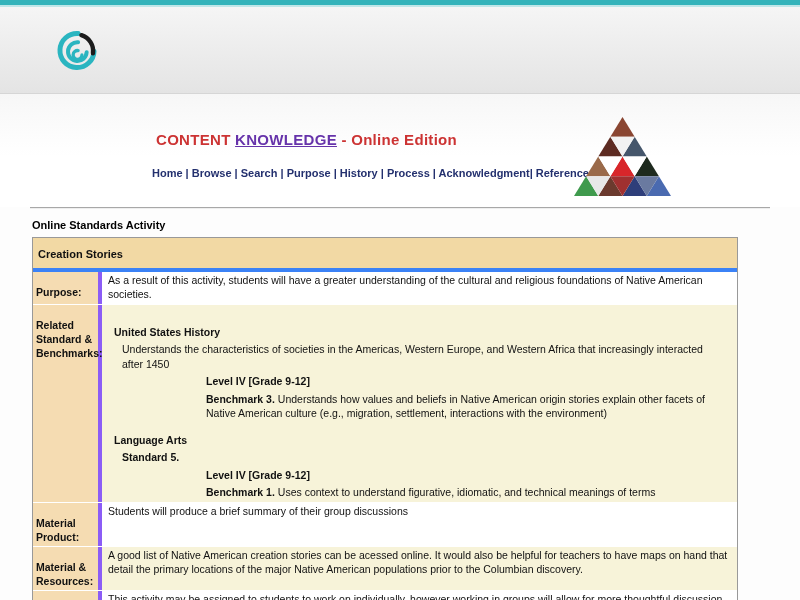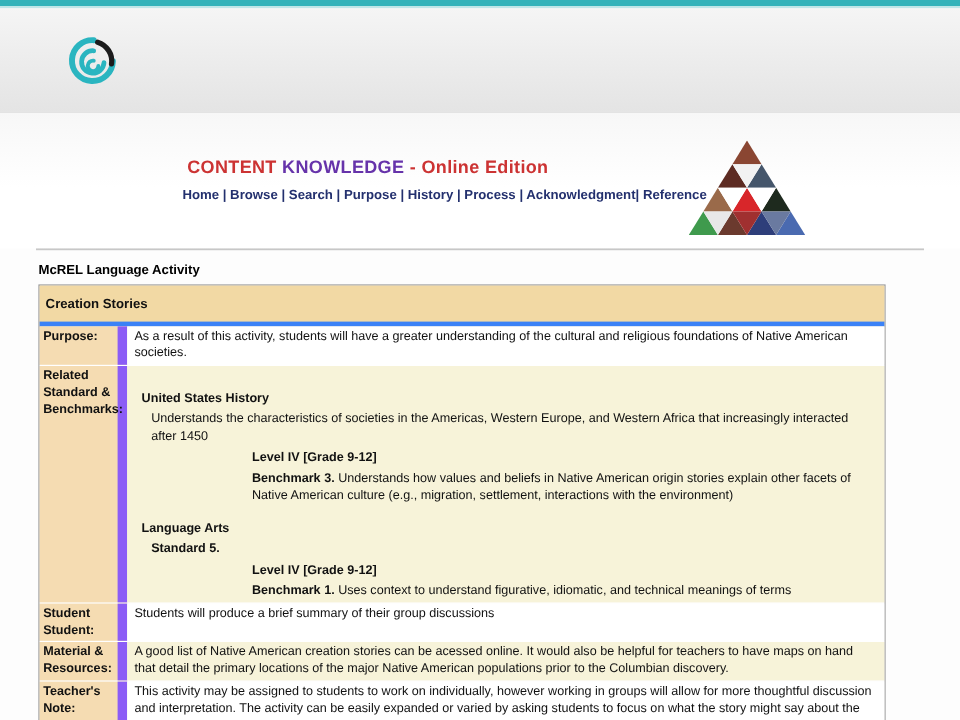--- a/index.html
+++ b/index.html
@@ -13,33 +13,33 @@
     height:87px;background:linear-gradient(#f5f5f5,#e4e4e4);
     border-bottom:1px solid #d6d6d6;display:flex;align-items:center;padding-left:55px;box-sizing:border-box;
   }
   .logo{display:flex;align-items:center;}
   .swirl{width:44px;height:44px;margin-right:10px;}
   .logo-name{color:#2ab5c0;font-size:31px;font-weight:bold;letter-spacing:0.5px;line-height:30px;}
   .logo-sub{color:#70747a;font-size:9px;letter-spacing:4.2px;font-family:"Liberation Serif",serif;margin-top:1px;}
   .masthead{position:relative;height:113px;background:linear-gradient(#f7f7f7,#ffffff 55%);}
   .ck-title{position:absolute;left:156px;top:37px;font-size:15px;font-weight:bold;letter-spacing:0.3px;}
   .ck-red{color:#cc3333;}
-  .ck-purple{color:#6633aa;}
-  .nav{position:absolute;left:152px;top:63px;font-size:11px;font-weight:bold;color:#23306e;white-space:nowrap;}
+  .ck-purple{color:#6633aa;text-decoration:underline;}
+  .nav{position:absolute;left:152px;top:73px;font-size:11px;font-weight:bold;color:#23306e;white-space:nowrap;}
   .navlink{cursor:pointer;}
   .triangle-wrap{position:absolute;left:574px;top:23px;width:97px;height:79px;}
   .rule{height:1px;background:#a8a8a8;margin:0 30px;box-shadow:0 1px 0 rgba(0,0,0,0.06);}
   .page-heading{margin:11px 0 6px 32px;font-size:11px;font-weight:bold;color:#000;}
   .acttable{
     margin-left:32px;width:706px;border:1px solid #999;box-sizing:border-box;
     font-size:10.5px;line-height:14.5px;
   }
   .title-row{background:#f2d9a4;font-weight:bold;font-size:11px;padding:9px 6px 6px 5px;border-bottom:4px solid #3b82f6;}
   .trow{display:flex;border-bottom:1px solid #fff;}
-  .tlabel{width:60px;flex:none;background:#f5dcb2;font-weight:bold;padding:1px 2px 2px 3px;border-right:8px solid #8b5cf6;line-height:14px;}
+  .tlabel{width:60px;flex:none;background:#f5dcb2;font-weight:bold;padding:13px 2px 2px 3px;border-right:4px solid #8b5cf6;line-height:14px;}
   .tcontent{flex:1;padding:1px 8px 2px 6px;}
   .bg-white{background:#fff;}
   .bg-cream{background:#f7f3d9;}
   .subject-name{font-weight:bold;padding:3px 0 2px 6px;margin-top:16px;}
   .subject-gap{margin-top:9px;}
   .stdrow{display:flex;padding-left:14px;margin-top:1px;}
   .stdlabel{width:84px;flex:none;font-weight:bold;}
   .stdtext{flex:1;padding-right:6px;}
   .level-line{font-weight:bold;padding-left:98px;margin-top:3px;}
   .benchmark-line{padding-left:98px;margin-top:3px;padding-right:6px;}
@@ -86,21 +86,21 @@
         <polygon points="84,58.5 72,78 96,78" fill="#4a6ab0"></polygon>
         <polygon points="12,58.5 36,58.5 24,78" fill="#e8e8e8"></polygon>
         <polygon points="36,58.5 60,58.5 48,78" fill="#a03030"></polygon>
         <polygon points="60,58.5 84,58.5 72,78" fill="#6a7aa0"></polygon>
       </svg>
   </div>
 </div>
 
 <div class="rule"></div>
 
-<div class="page-heading">McREL Language Activity</div>
+<div class="page-heading">Online Standards Activity</div>
 
 <div class="acttable">
 
   <div class="title-row">Creation Stories</div>
 
   <div class="trow">
     <div class="tlabel">Purpose:</div>
     <div class="tcontent bg-white">As a result of this activity, students will have a greater understanding of the cultural and religious foundations of Native American societies.</div>
   </div>
 
@@ -119,21 +119,21 @@
       <div class="stdrow">
         <div class="stdlabel">Standard 5.</div>
       </div>
       <div class="level-line">Level IV [Grade 9-12]</div>
       <div class="benchmark-line"><span class="bm-label">Benchmark 1.</span><span> Uses context to understand figurative, idiomatic, and technical meanings of terms</span></div>
 
     </div>
   </div>
 
   <div class="trow">
-    <div class="tlabel">Student Student:</div>
+    <div class="tlabel">Material Product:</div>
     <div class="tcontent bg-white">Students will produce a brief summary of their group discussions</div>
   </div>
 
   <div class="trow">
     <div class="tlabel">Material &amp; Resources:</div>
     <div class="tcontent bg-cream">A good list of Native American creation stories can be acessed online. It would also be helpful for teachers to have maps on hand that detail the primary locations of the major Native American populations prior to the Columbian discovery.</div>
   </div>
 
   <div class="trow">
     <div class="tlabel">Teacher's Note:</div>

